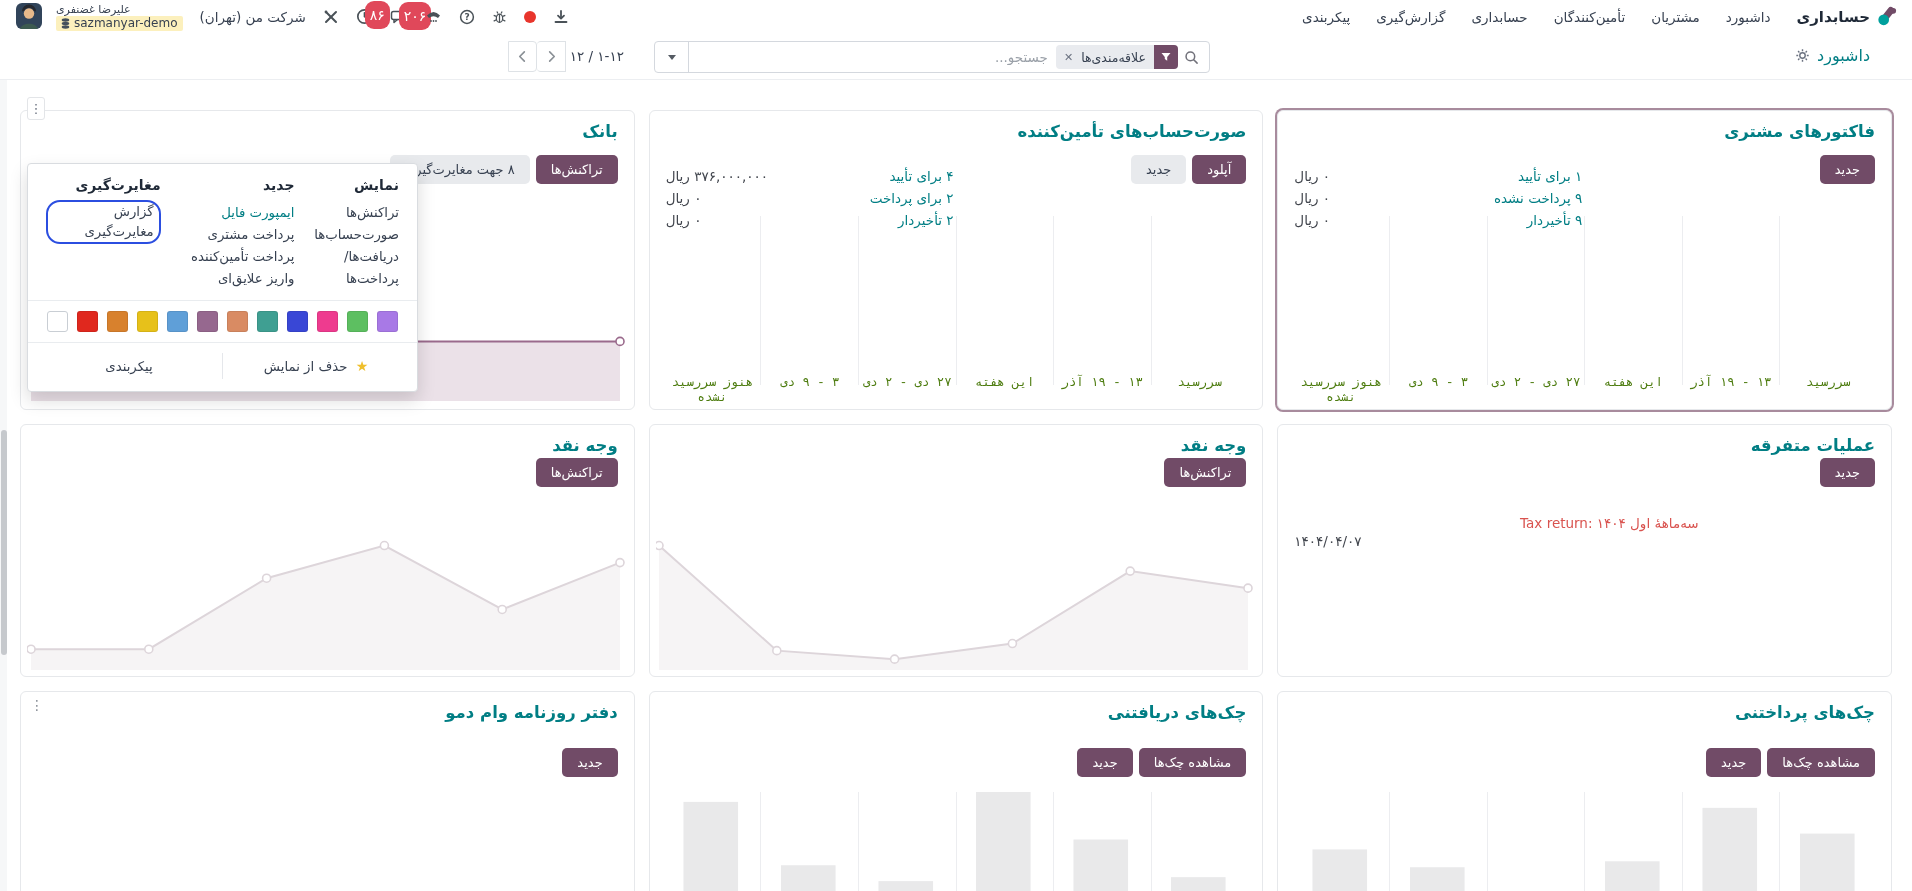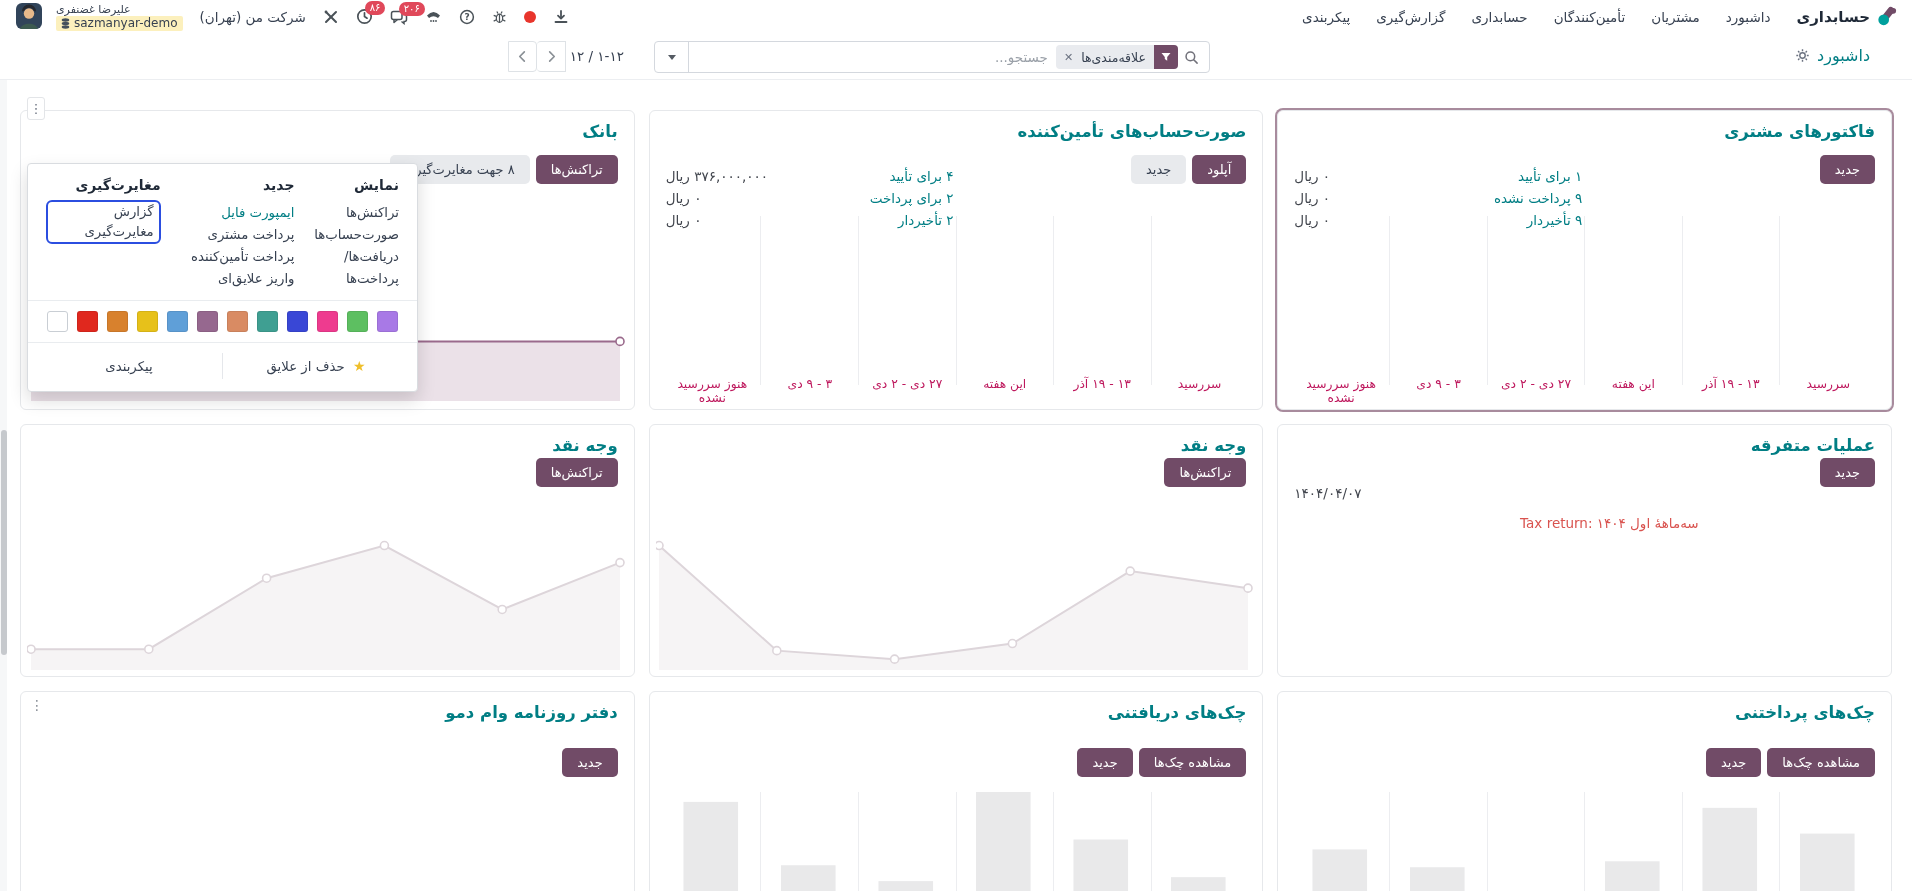--- a/index.html
+++ b/index.html
@@ -10,22 +10,22 @@
   .nav { display:flex; gap:26px; margin-right:26px; font-size:13.5px; color:#374151; }
   .nav span { cursor:pointer; }
   .systray { margin-right:auto; display:flex; direction:ltr; align-items:center; gap:17px; padding-left:2px; }
   .avatar-block { display:flex; gap:14px; align-items:flex-start; }
   .avatar { width:26px; height:26px; border-radius:6px; overflow:hidden; flex:none; }
   .uinfo { display:flex; flex-direction:column; line-height:13px; }
   .uname { font-size:11px; color:#374151; }
   .udb { font-size:12px; background:#fcf0bd; color:#374151; padding:1px 5px; display:flex; align-items:center; gap:4px; border-radius:2px; }
   .company { font-size:13.5px; color:#374151; }
   .tray-icon { position:relative; display:flex; align-items:center; }
-  .badge { position:absolute; top:-7px; left:9px; background:#e0485a; color:#fff; font-size:10px;
-    border-radius:9px; padding:1px 5px; line-height:12px; }
+  .badge { position:absolute; top:-7px; left:9px; background:#e0485a; color:#fff; font-size:14px;
+    border-radius:9px; padding:8px 5px; line-height:12px; }
   .record-dot { width:12px; height:12px; border-radius:50%; background:#e8352c; }
 
   .control-bar { height:47px; position:relative; background:#fff; border-bottom:1px solid #eceef1; }
   .cp-title { position:absolute; right:42px; top:13px; display:flex; align-items:center; gap:7px;
     color:#017e84; font-size:16px; font-weight:500; }
   .search-wrap { position:absolute; right:702px; top:8px; width:556px; height:32px; display:flex;
     border:1px solid #d4d8de; border-radius:4px; background:#fff; align-items:center; }
   .facet { display:flex; align-items:center; background:#e9ebef; border-radius:4px; height:24px; margin-inline-start:4px; overflow:hidden; }
   .facet-icon { width:24px; height:24px; background:#714b67; display:flex; align-items:center; justify-content:center; }
   .facet-label { font-size:12.5px; padding:0 8px; color:#374151; }
@@ -56,44 +56,44 @@
   .btn-light { background:#e8eaed; color:#374151; }
   .figures { position:absolute; top:54px; left:16px; width:47%; }
   .fig-row { display:flex; justify-content:space-between; height:22px; align-items:center; font-size:13.5px; }
   .fig-link { color:#017e84; cursor:pointer; text-decoration:none; }
   .fig-val { color:#41454d; }
   .grid6 { position:absolute; top:105px; bottom:24px; left:14px; right:14px; display:flex; direction:rtl; }
   .grid6 > div { flex:1; border-inline-end:1px solid #ecedf0; }
   .grid6 > div:last-child { border-inline-end:none; }
   .grid6.low { top:100px; bottom:0; }
   .axis { position:absolute; bottom:4px; left:14px; right:14px; display:flex; direction:rtl; }
-  .axis span { flex:1; text-align:center; font-size:12.3px; color:#be185d; }
+  .axis span { flex:1; text-align:center; font-size:12.3px; color:#4d7c0f;font-family:Liberation Mono, monospace; }
   .chart-area { position:absolute; overflow:hidden; }
   .bank-chart { top:100px; bottom:8px; left:6px; right:6px; }
   .cash-chart { top:85px; bottom:6px; left:6px; right:6px; }
   .bars-chart { top:100px; bottom:0; left:14px; right:14px; }
   .misc-row { position:absolute; top:60px; left:16px; width:66%; display:flex; justify-content:space-between; font-size:13.5px; }
   .misc-link { color:#d9534f; cursor:pointer;margin-top:30px; }
-  .misc-date { color:#41454d; }
+  .misc-date { color:#41454d;margin-top:48px; }
   .kebab-float { position:absolute; top:-14px; left:6px; width:18px; height:23px; background:#fff;
     border:1px solid #e3e5e8; border-radius:3px; display:flex; align-items:center; justify-content:center;
     color:#6b7280; font-size:13px; z-index:60; cursor:pointer; }
   .kebab-inline { position:absolute; top:5px; left:9px; color:#8a8f98; font-size:14px; cursor:pointer; }
 
   .dropdown-panel { position:absolute; left:27px; top:163px; width:391px; background:#fff;
     border:1px solid #d9dce0; border-radius:4px; box-shadow:0 8px 18px rgba(0,0,0,.15); z-index:50; }
   .dd-cols { display:flex; padding:13px 18px 10px; direction:rtl; gap:10px; }
   .dd-col { display:flex; flex-direction:column; }
   .dd-col.c-view { width:103px; }
   .dd-col.c-new { width:135px; }
   .dd-col.c-rec { width:125px; }
   .dd-header { font-size:14px; font-weight:700; color:#1f2937; margin-bottom:9px; }
   .dd-item { font-size:13.3px; color:#374151; line-height:22px; cursor:pointer; }
   .dd-item.teal { color:#017e84; }
-  .dd-item.focused { border:2px solid #2b4ee0; border-radius:6px; padding:0 5px; line-height:20px;
+  .dd-item.focused { border:2px solid #2b4ee0; border-radius:14px; padding:0 5px; line-height:20px;
     align-self:flex-start; margin-top:-2px;text-align:right; }
   .dd-sep { border:none; border-top:1px solid #e9ecef; }
   .swatches { display:flex; justify-content:center; gap:9px; padding:10px 8px; }
   .swatch { width:21px; height:21px; border-radius:3px; cursor:pointer; border:1px solid rgba(0,0,0,.08); }
   .dd-footer { display:flex; align-items:center; padding:10px 8px 12px; direction:rtl; }
   .dd-foot-item { flex:1; text-align:center; font-size:13.3px; color:#374151; cursor:pointer; }
   .dd-vline { width:1px; height:26px; background:#e5e7eb; }
   .star { color:#efbf2c; font-size:14px; margin-left:4px; }
 
   .scroll-track { position:fixed; left:0; top:80px; bottom:0; width:7px; background:#f6f7f8; z-index:99; }
@@ -484,21 +484,21 @@
       <span class="swatch" style="background: rgb(95, 159, 216);"></span>
     <span class="swatch" style="background: rgb(231, 193, 26);"></span>
       <span class="swatch" style="background: rgb(216, 129, 45);"></span>
     <span class="swatch" style="background: rgb(224, 40, 30);"></span>
       <span class="swatch" style="background: rgb(255, 255, 255); border-color: rgb(201, 206, 212);"></span>
   </div>
   <hr class="dd-sep">
   <div class="dd-footer">
     <span class="dd-foot-item">
       <span class="star">★</span>
-      <span>حذف از علایق</span>
+      <span>حذف از نمایش</span>
     </span>
     <span class="dd-vline"></span>
     <span class="dd-foot-item">پیکربندی</span>
   </div>
 </div>
 
 <div class="scroll-track">
   <div class="scroll-thumb"></div>
 </div>
 

